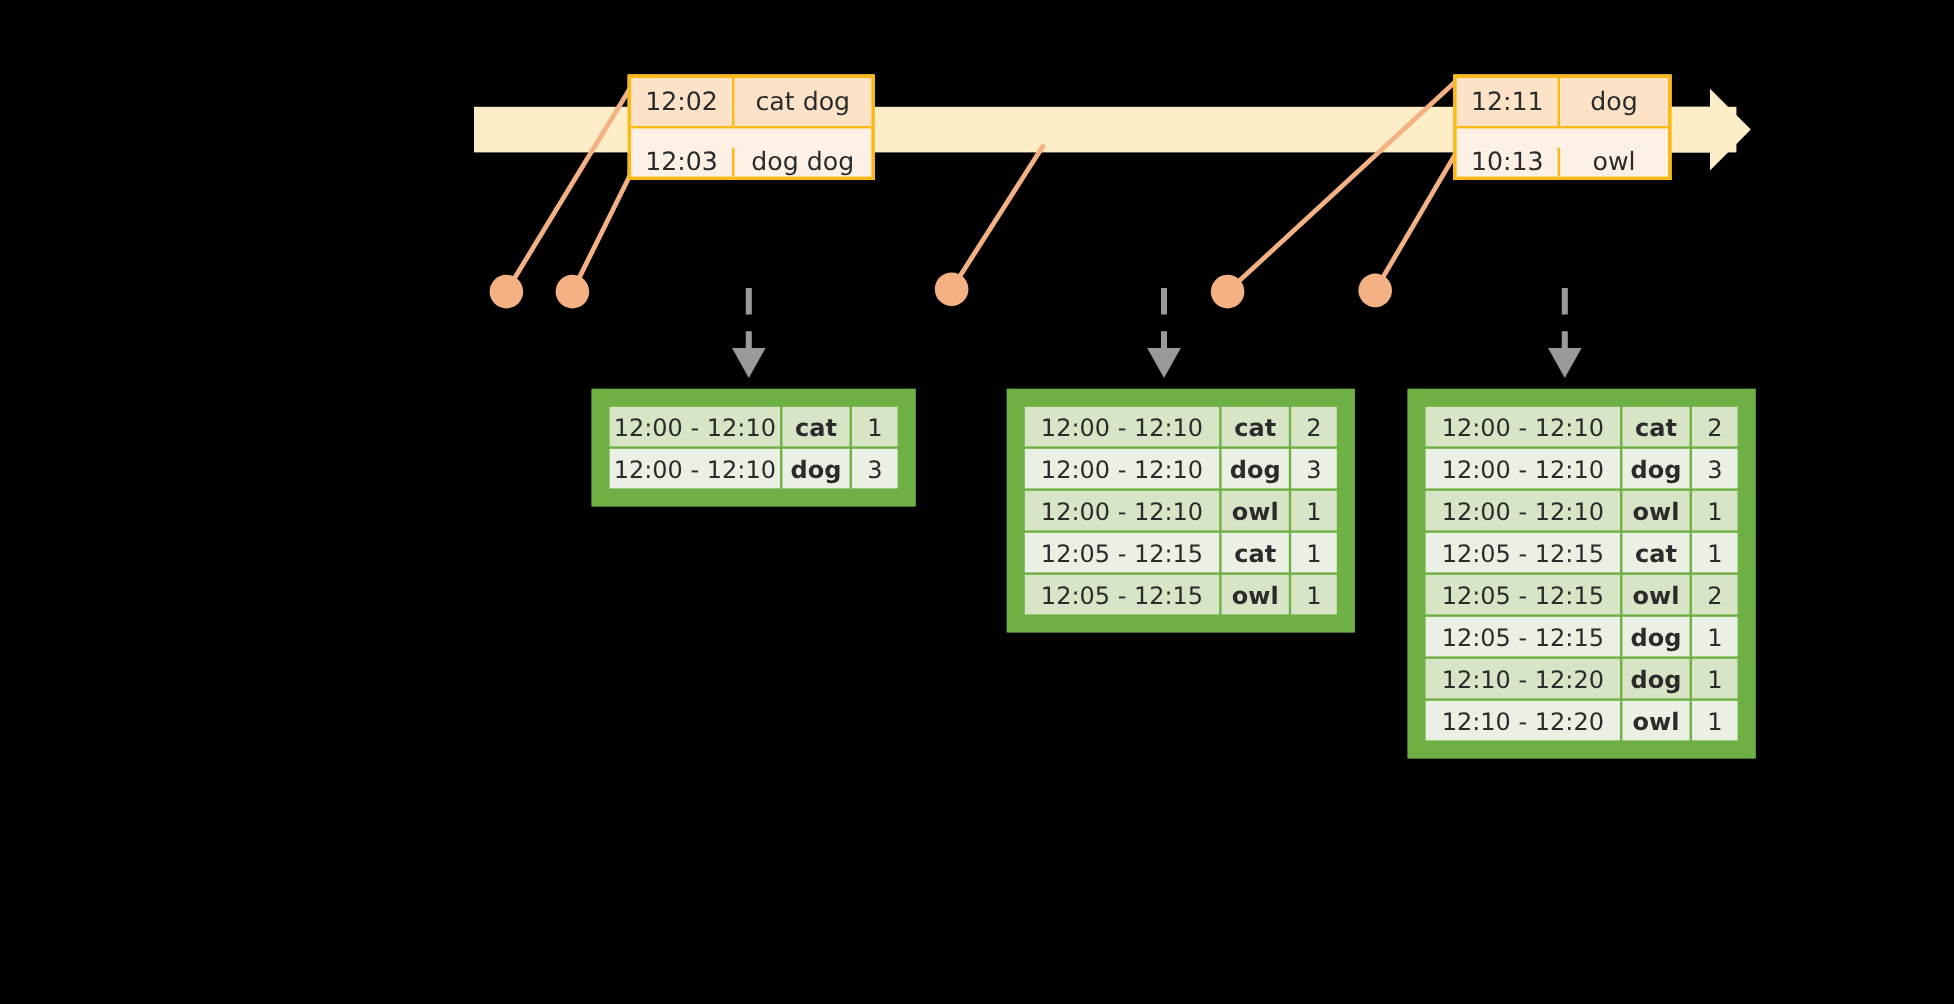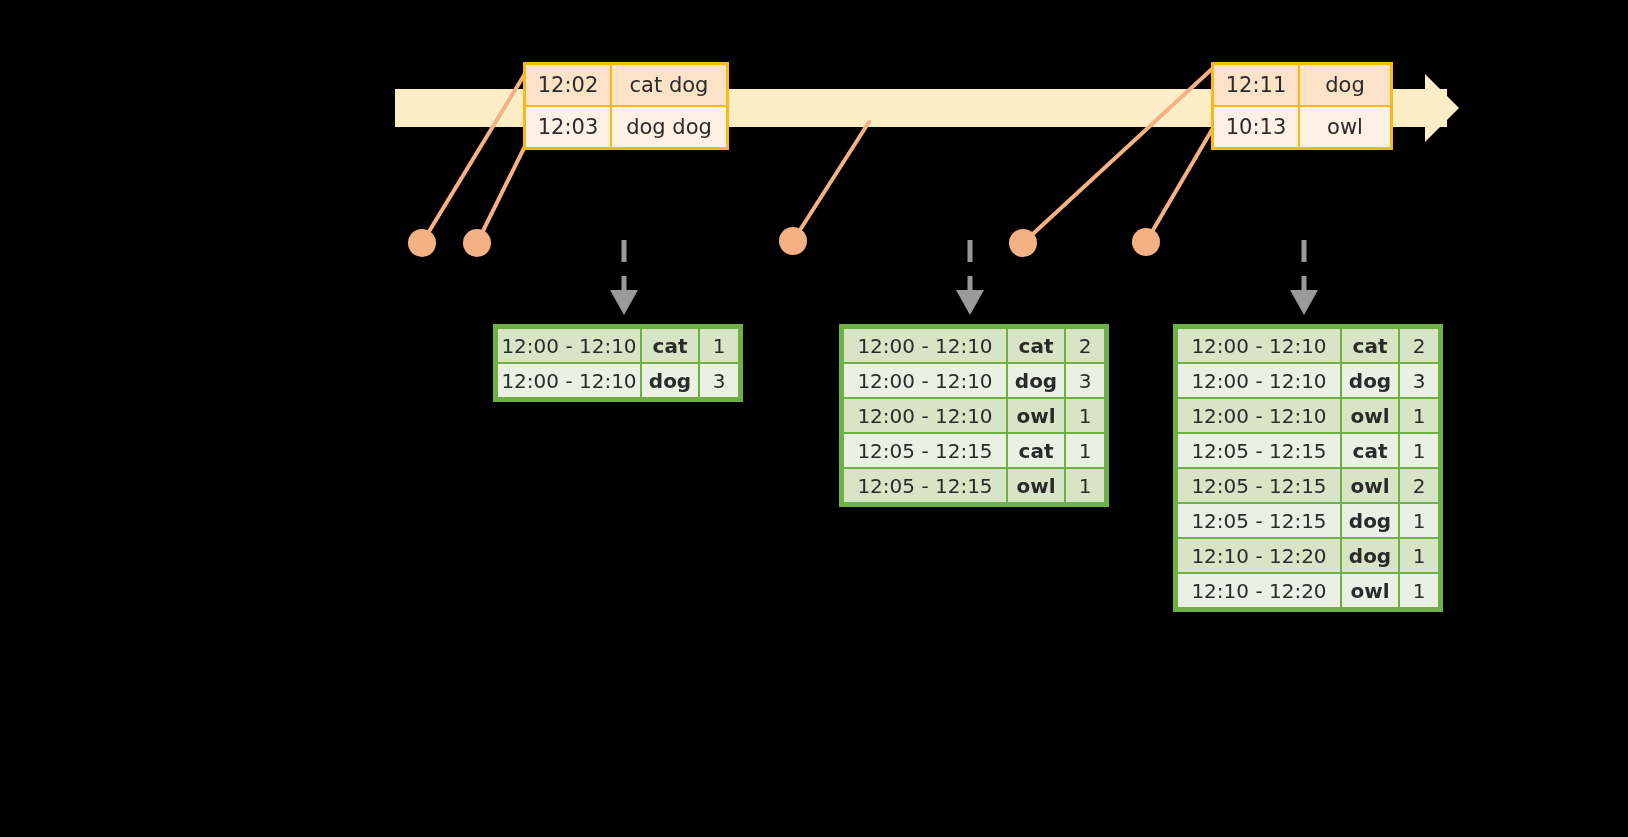--- a/index.html
+++ b/index.html
@@ -44,21 +44,21 @@
   }
   .event-row {
     display: flex;
     flex-direction: row;
     height: 40px;
   }
   .event-row + .event-row {
     border-top: 2px solid #fcb813;
   }
   .event-row.shade-a { background: #fce3c7; }
-  .event-row.shade-b { background: #fdf1e5; }
+  .event-row.shade-b { background: #fdf1e5; align-items: flex-end; }
   .event-time {
     width: 86px;
     display: flex;
     align-items: center;
     justify-content: center;
     font-size: 21px;
     color: #2b2b2b;
     border-right: 2px solid #fcb813;
     box-sizing: border-box;
   }
@@ -76,21 +76,21 @@
 
   
   .result-table {
     position: absolute;
     border: 3px solid #6eb043;
     box-sizing: border-box;
     background: #6eb043;
     display: flex;
     flex-direction: column;
     gap: 2px;
-    padding: 2px;
+    padding: 12px;
   }
   .res-row {
     display: flex;
     flex-direction: row;
     height: 33px;
     gap: 2px;
   }
   .res-row.shade-a .res-cell { background: #d7e5c6; }
   .res-row.shade-b .res-cell { background: #eaf0e3; }
   .res-cell {

